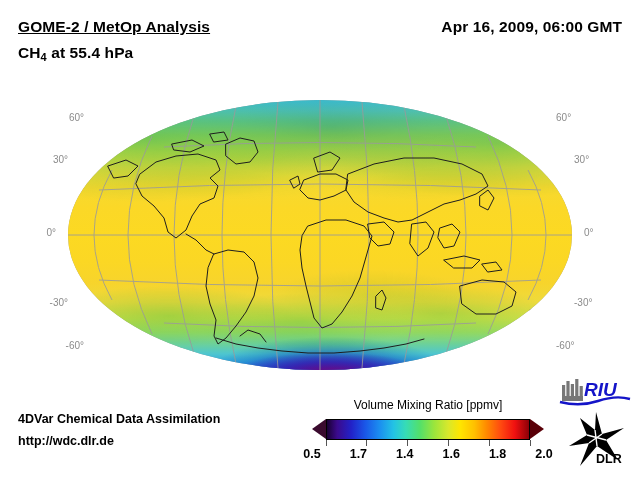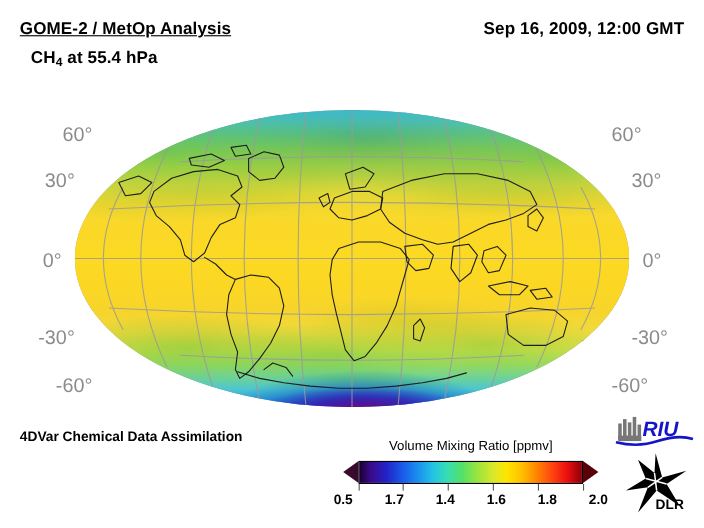--- a/index.html
+++ b/index.html
@@ -2,21 +2,21 @@
 <html><head>
 <meta charset="utf-8">
 <style>
   html,body{margin:0;padding:0;background:#ffffff;}
   body{width:640px;height:480px;position:relative;overflow:hidden;
        font-family:"Liberation Sans",sans-serif;color:#000;}
 
   .hdr{position:absolute;font-weight:bold;font-size:15.5px;letter-spacing:.1px;white-space:nowrap;}
   #title{left:18px;top:18px;text-decoration:underline;}
   #datestamp{right:18px;top:18px;}
-  #species{left:28px;top:44px;text-align:center;}
+  #species{left:18px;top:44px;text-align:center;}
   #species .sub{font-size:11px;vertical-align:-3px;}
 
   
   #map-area{position:absolute;left:28px;top:92px;width:584px;height:286px;}
   #map-plot{position:absolute;left:40px;top:8px;width:504px;height:270px;}
 
   .globe{position:absolute;inset:0;border-radius:50% / 50%;overflow:hidden;
          box-shadow:0 0 0 1px #9a9a9a inset;}
 
   
@@ -51,25 +51,25 @@
       radial-gradient(50% 64% at 50% 86%, rgba(96,20,150,.95) 0%, rgba(60,40,200,.75) 26%,
                       rgba(40,90,225,.55) 48%, rgba(40,140,220,.28) 70%, rgba(255,255,255,0) 88%);
     mix-blend-mode:multiply;}
   .vortex2{position:absolute;left:30%;bottom:-2%;width:44%;height:13%;
     background:radial-gradient(52% 70% at 50% 92%, rgba(120,10,130,.92) 0%,
                rgba(70,20,170,.6) 42%, rgba(255,255,255,0) 82%);}
 
   .coast{position:absolute;inset:0;}
   .grat{position:absolute;inset:0;}
 
-  .lbl{position:absolute;color:#8b8b8b;font-size:18px;white-space:nowrap;}
+  .lbl{position:absolute;color:#8b8b8b;font-size:10px;white-space:nowrap;}
   .lbl.r{text-align:right;}
 
   
-  #credits{position:absolute;left:18px;top:386px;font-size:12.5px;font-weight:bold;line-height:22px;}
+  #credits{position:absolute;left:18px;top:408px;font-size:12.5px;font-weight:bold;line-height:22px;}
 
   #cbwrap{position:absolute;left:312px;top:398px;width:232px;}
   #cbtitle{font-size:12px;font-weight:normal;text-align:center;white-space:nowrap;}
   #cbbar{position:relative;margin-top:7px;height:21px;}
   .cbgrad{position:absolute;left:14px;right:14px;top:0;height:21px;
     border:1px solid #000;box-sizing:border-box;
     background:linear-gradient(to right,
       #1a0033 0%, #3b0a8c 5%, #2222c8 12%, #1a58e8 19%,
       #1b8ef0 26%, #23c3e4 33%, #36dcb6 39%, #53e06a 46%,
       #9ae53c 53%, #d8e82c 60%, #ffe500 66%, #ffc000 73%,
@@ -86,21 +86,21 @@
 
   
   #riu{position:absolute;left:558px;top:376px;width:74px;height:30px;}
   #dlr{position:absolute;left:566px;top:410px;width:62px;height:58px;}
   #dlrtext{position:absolute;left:596px;top:452px;font-size:12.5px;font-weight:bold;}
 </style>
 </head>
 <body>
 
 <div class="hdr" id="title">GOME-2 / MetOp Analysis</div>
-<div class="hdr" id="datestamp">Sep 16, 2009, 12:00 GMT</div>
+<div class="hdr" id="datestamp">Apr 16, 2009, 06:00 GMT</div>
 <div class="hdr" id="species"><span>CH</span><span class="sub">4</span><span> at 55.4 hPa</span></div>
 
 <div id="map-area">
 
   <div id="map-plot">
     <div class="globe">
       <div class="field-base"></div>
       <div class="field-wave"></div>
       <div class="field-wave2"></div>
       <div class="vortex"></div>
@@ -196,20 +196,21 @@
 
   <div class="lbl" style="left:528px;top:20px;"><span>60</span><span>°</span></div>
   <div class="lbl" style="left:546px;top:62px;"><span>30</span><span>°</span></div>
   <div class="lbl" style="left:556px;top:135px;"><span>0</span><span>°</span></div>
   <div class="lbl" style="left:546px;top:205px;"><span>-30</span><span>°</span></div>
   <div class="lbl" style="left:528px;top:248px;"><span>-60</span><span>°</span></div>
 </div>
 
 <div id="credits">
   <div>4DVar Chemical Data Assimilation</div>
+  <div>http://wdc.dlr.de</div>
 </div>
 
 <div id="cbwrap">
   <div id="cbtitle">Volume Mixing Ratio [ppmv]</div>
   <div id="cbbar">
     <div class="cap left"></div>
     <div class="cbgrad"></div>
     <div class="cap right"></div>
   </div>
   <div id="cbticks">

